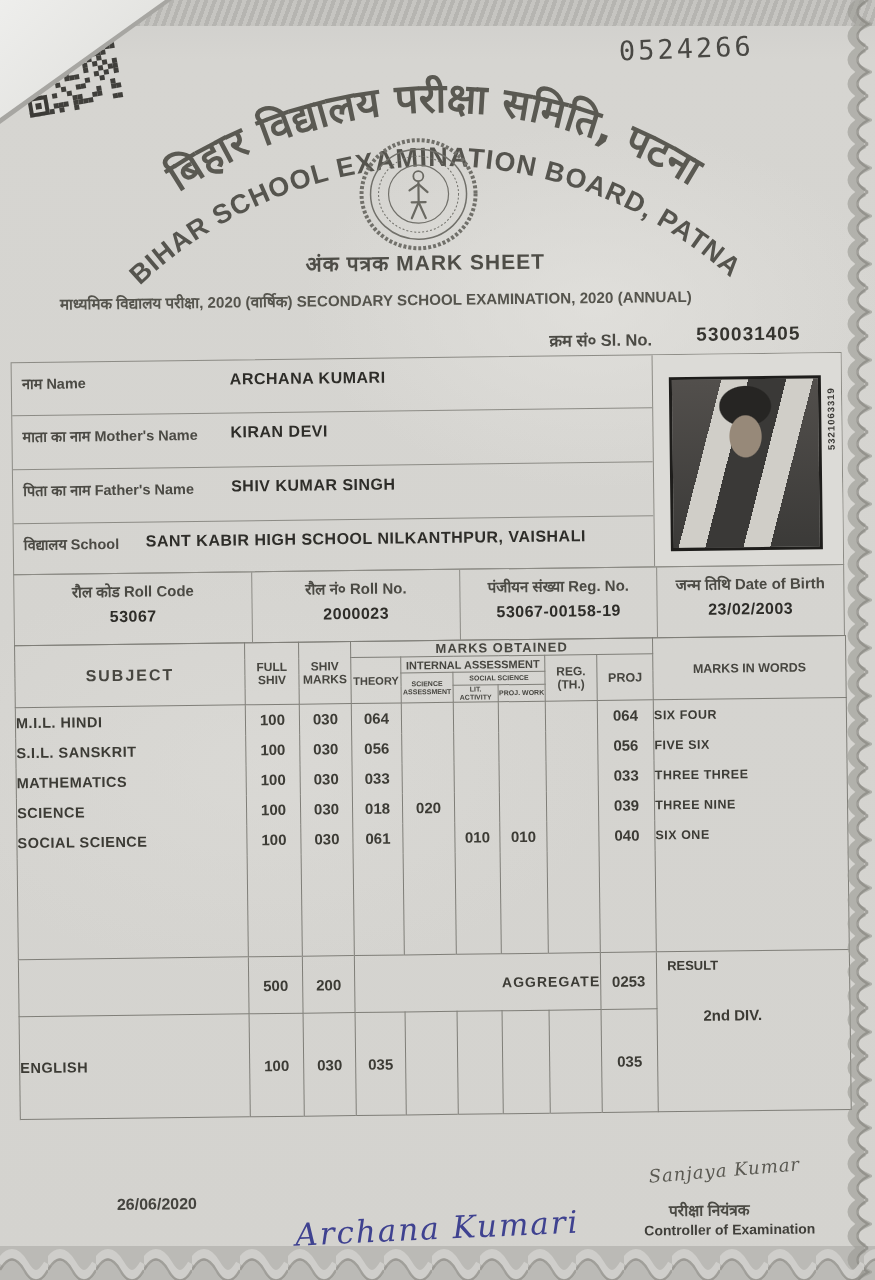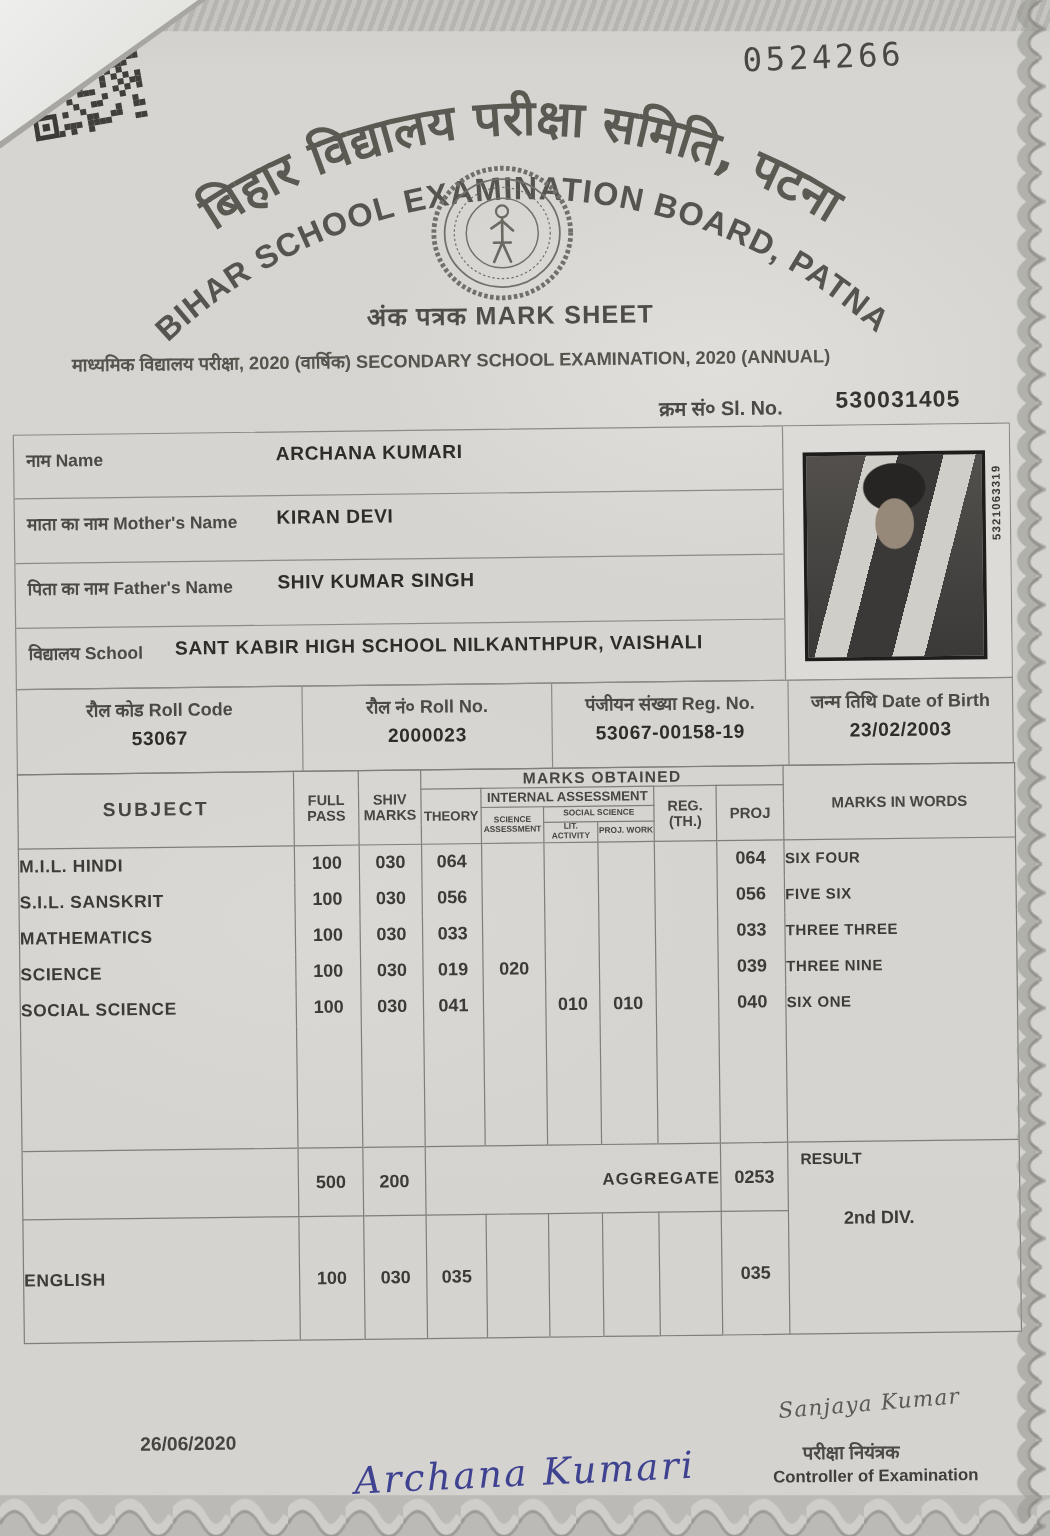--- a/index.html
+++ b/index.html
@@ -524,21 +524,21 @@
         <col style="width:52px">
           <col style="width:45px">
           <col style="width:47px">
           <col style="width:52px">
         <col style="width:56px">
           <col style="width:193px">
       </colgroup>
       <thead>
         <tr class="h1">
           <th class="subject-h" rowspan="4">SUBJECT</th>
-          <th class="small-h" rowspan="4">FULL PASS</th>
+          <th class="small-h" rowspan="4">FULL SHIV</th>
           <th class="small-h" rowspan="4">SHIV MARKS</th>
           <th class="mo-h" colspan="6">MARKS OBTAINED</th>
           <th class="words-h" rowspan="4">MARKS IN WORDS</th>
         </tr>
         <tr class="h2">
           <th class="theory-h" rowspan="3">THEORY</th>
           <th class="ia-h" colspan="3">INTERNAL ASSESSMENT</th>
           <th class="reg-h" rowspan="3">REG. (TH.)</th>
           <th class="total-h" rowspan="3">PROJ</th>
         </tr>
@@ -585,33 +585,33 @@
           <td class="num"></td>
           <td class="num"></td>
           <td class="num"></td>
           <td class="num">033</td>
           <td class="words">THREE THREE</td>
         </tr>
         <tr class="srow">
           <td class="sub">SCIENCE</td>
           <td class="num">100</td>
           <td class="num">030</td>
-          <td class="num">019</td>
+          <td class="num">018</td>
           <td class="num">020</td>
           <td class="num"></td>
           <td class="num"></td>
           <td class="num"></td>
           <td class="num">039</td>
           <td class="words">THREE NINE</td>
         </tr>
         <tr class="srow">
           <td class="sub">SOCIAL SCIENCE</td>
           <td class="num">100</td>
           <td class="num">030</td>
-          <td class="num">041</td>
+          <td class="num">061</td>
           <td class="num"></td>
           <td class="num">010</td>
           <td class="num">010</td>
           <td class="num"></td>
           <td class="num">040</td>
           <td class="words">SIX ONE</td>
         </tr>
         <tr class="spacer">
           <td></td>
             <td></td>

